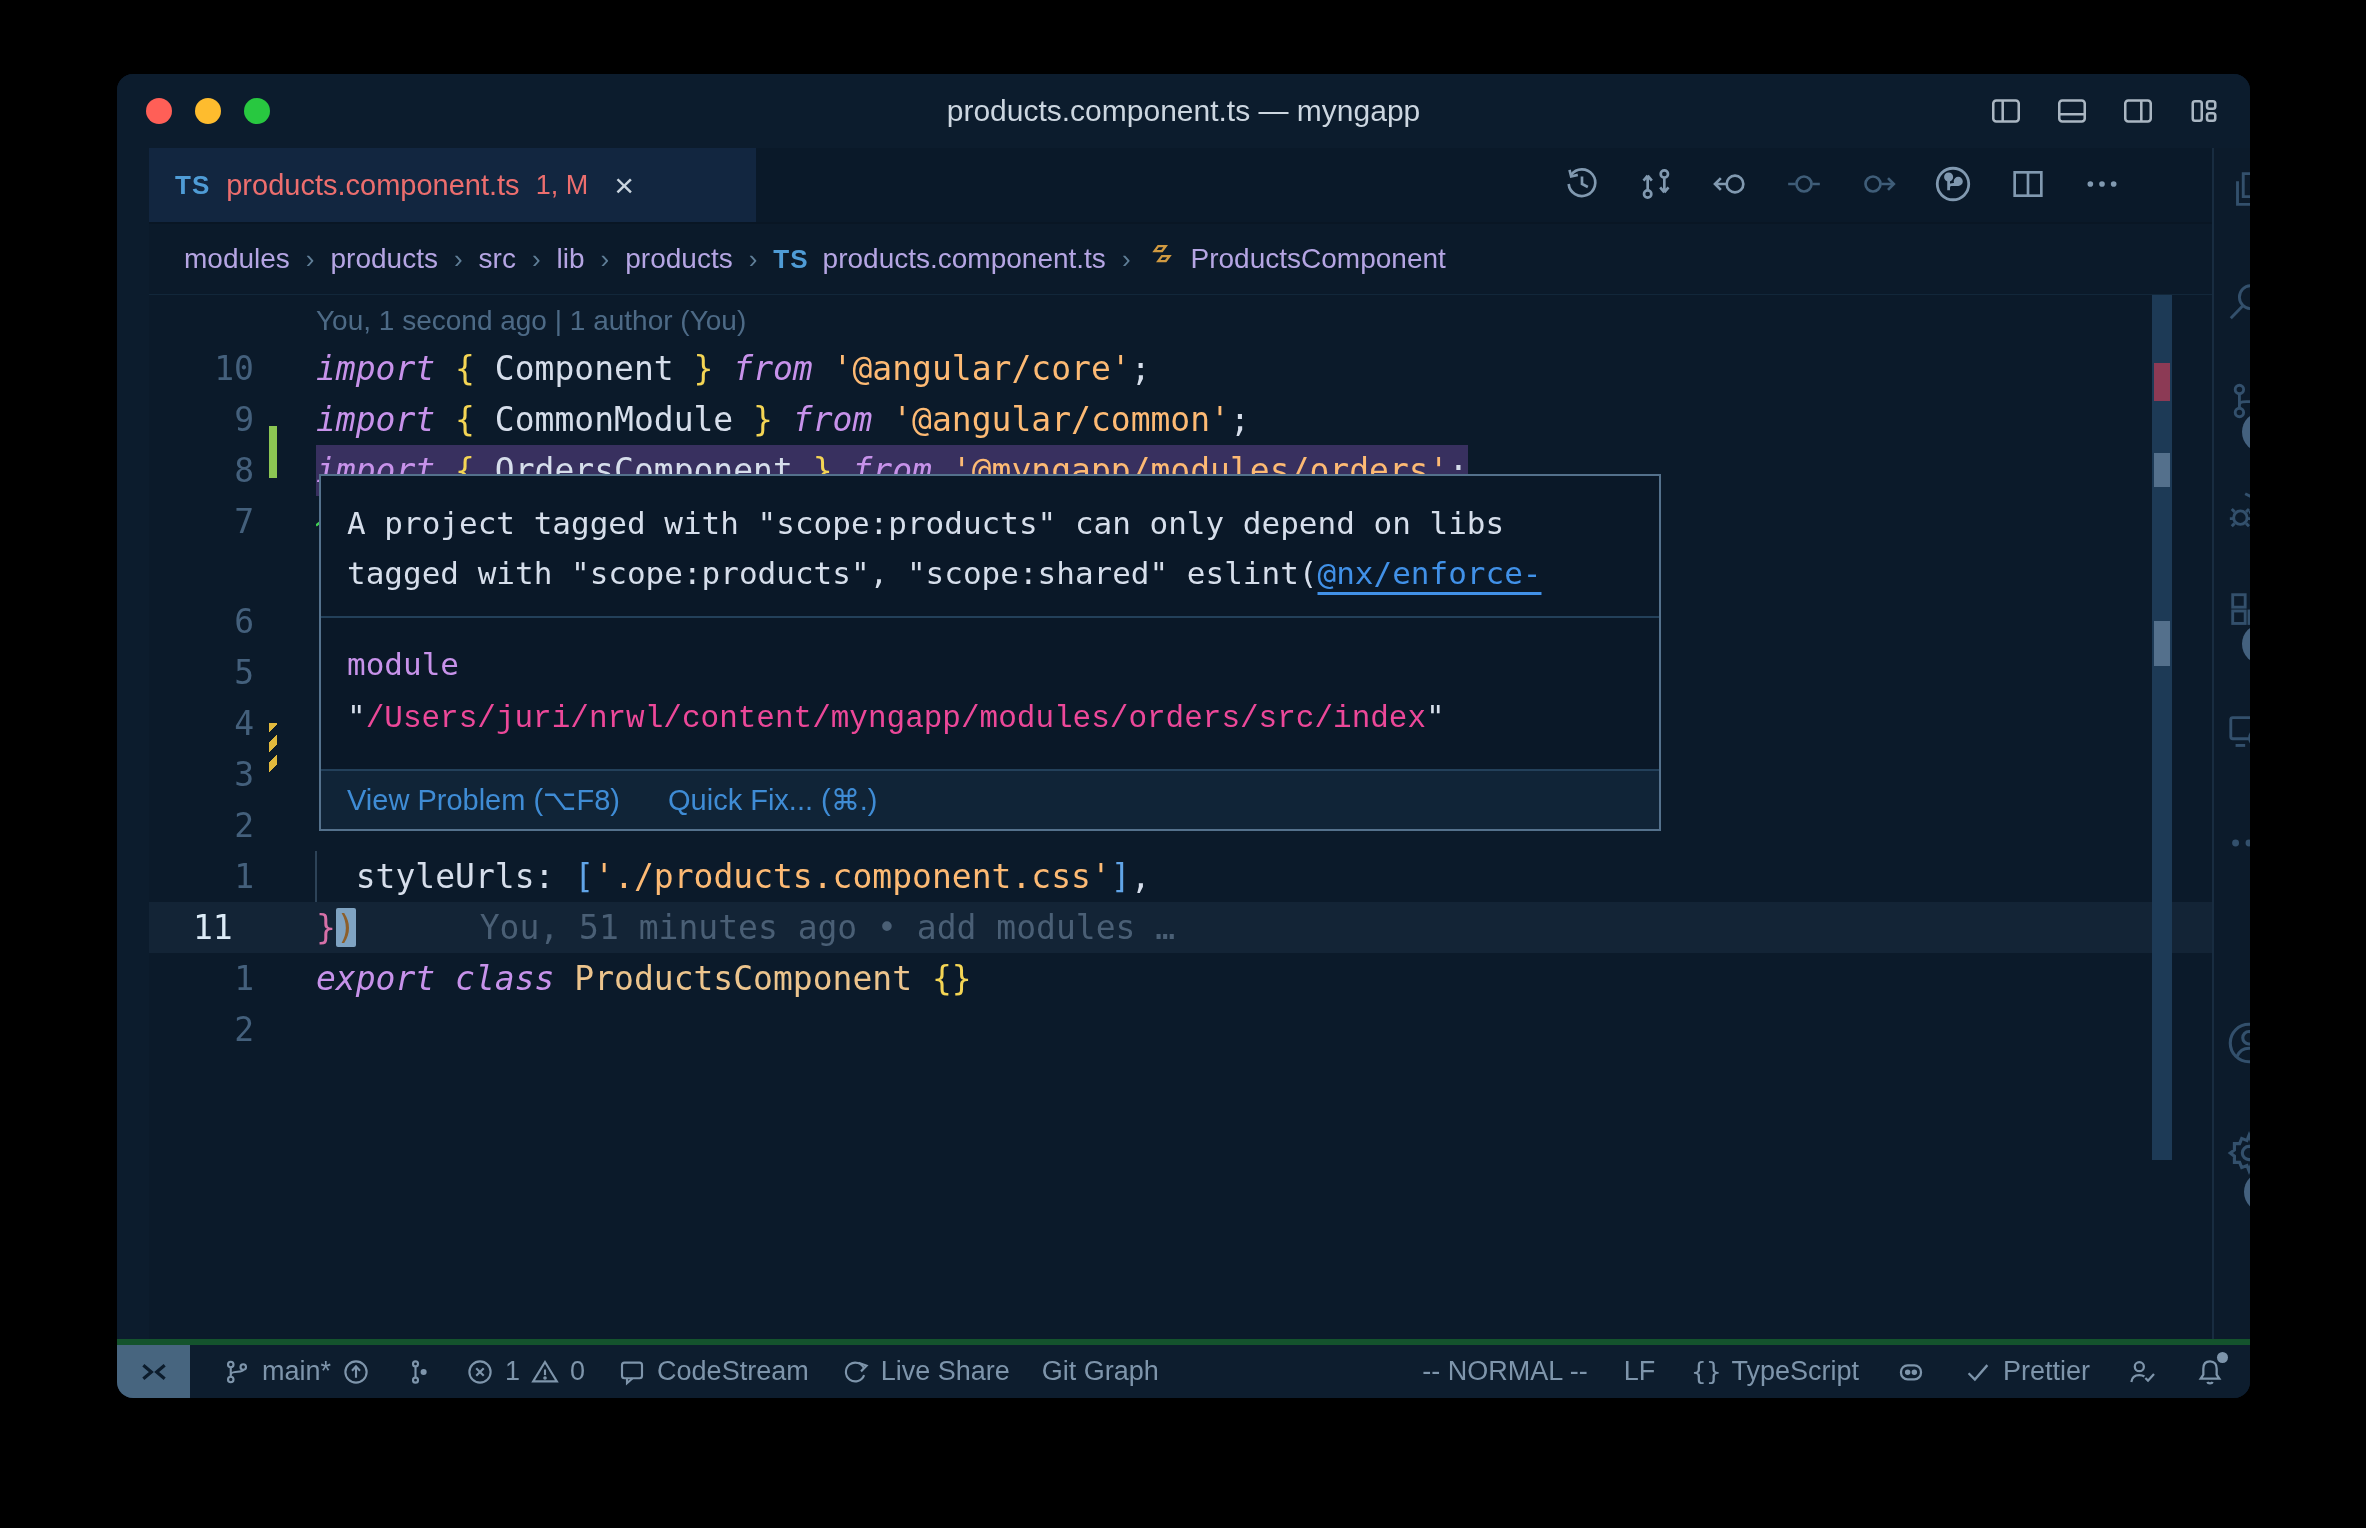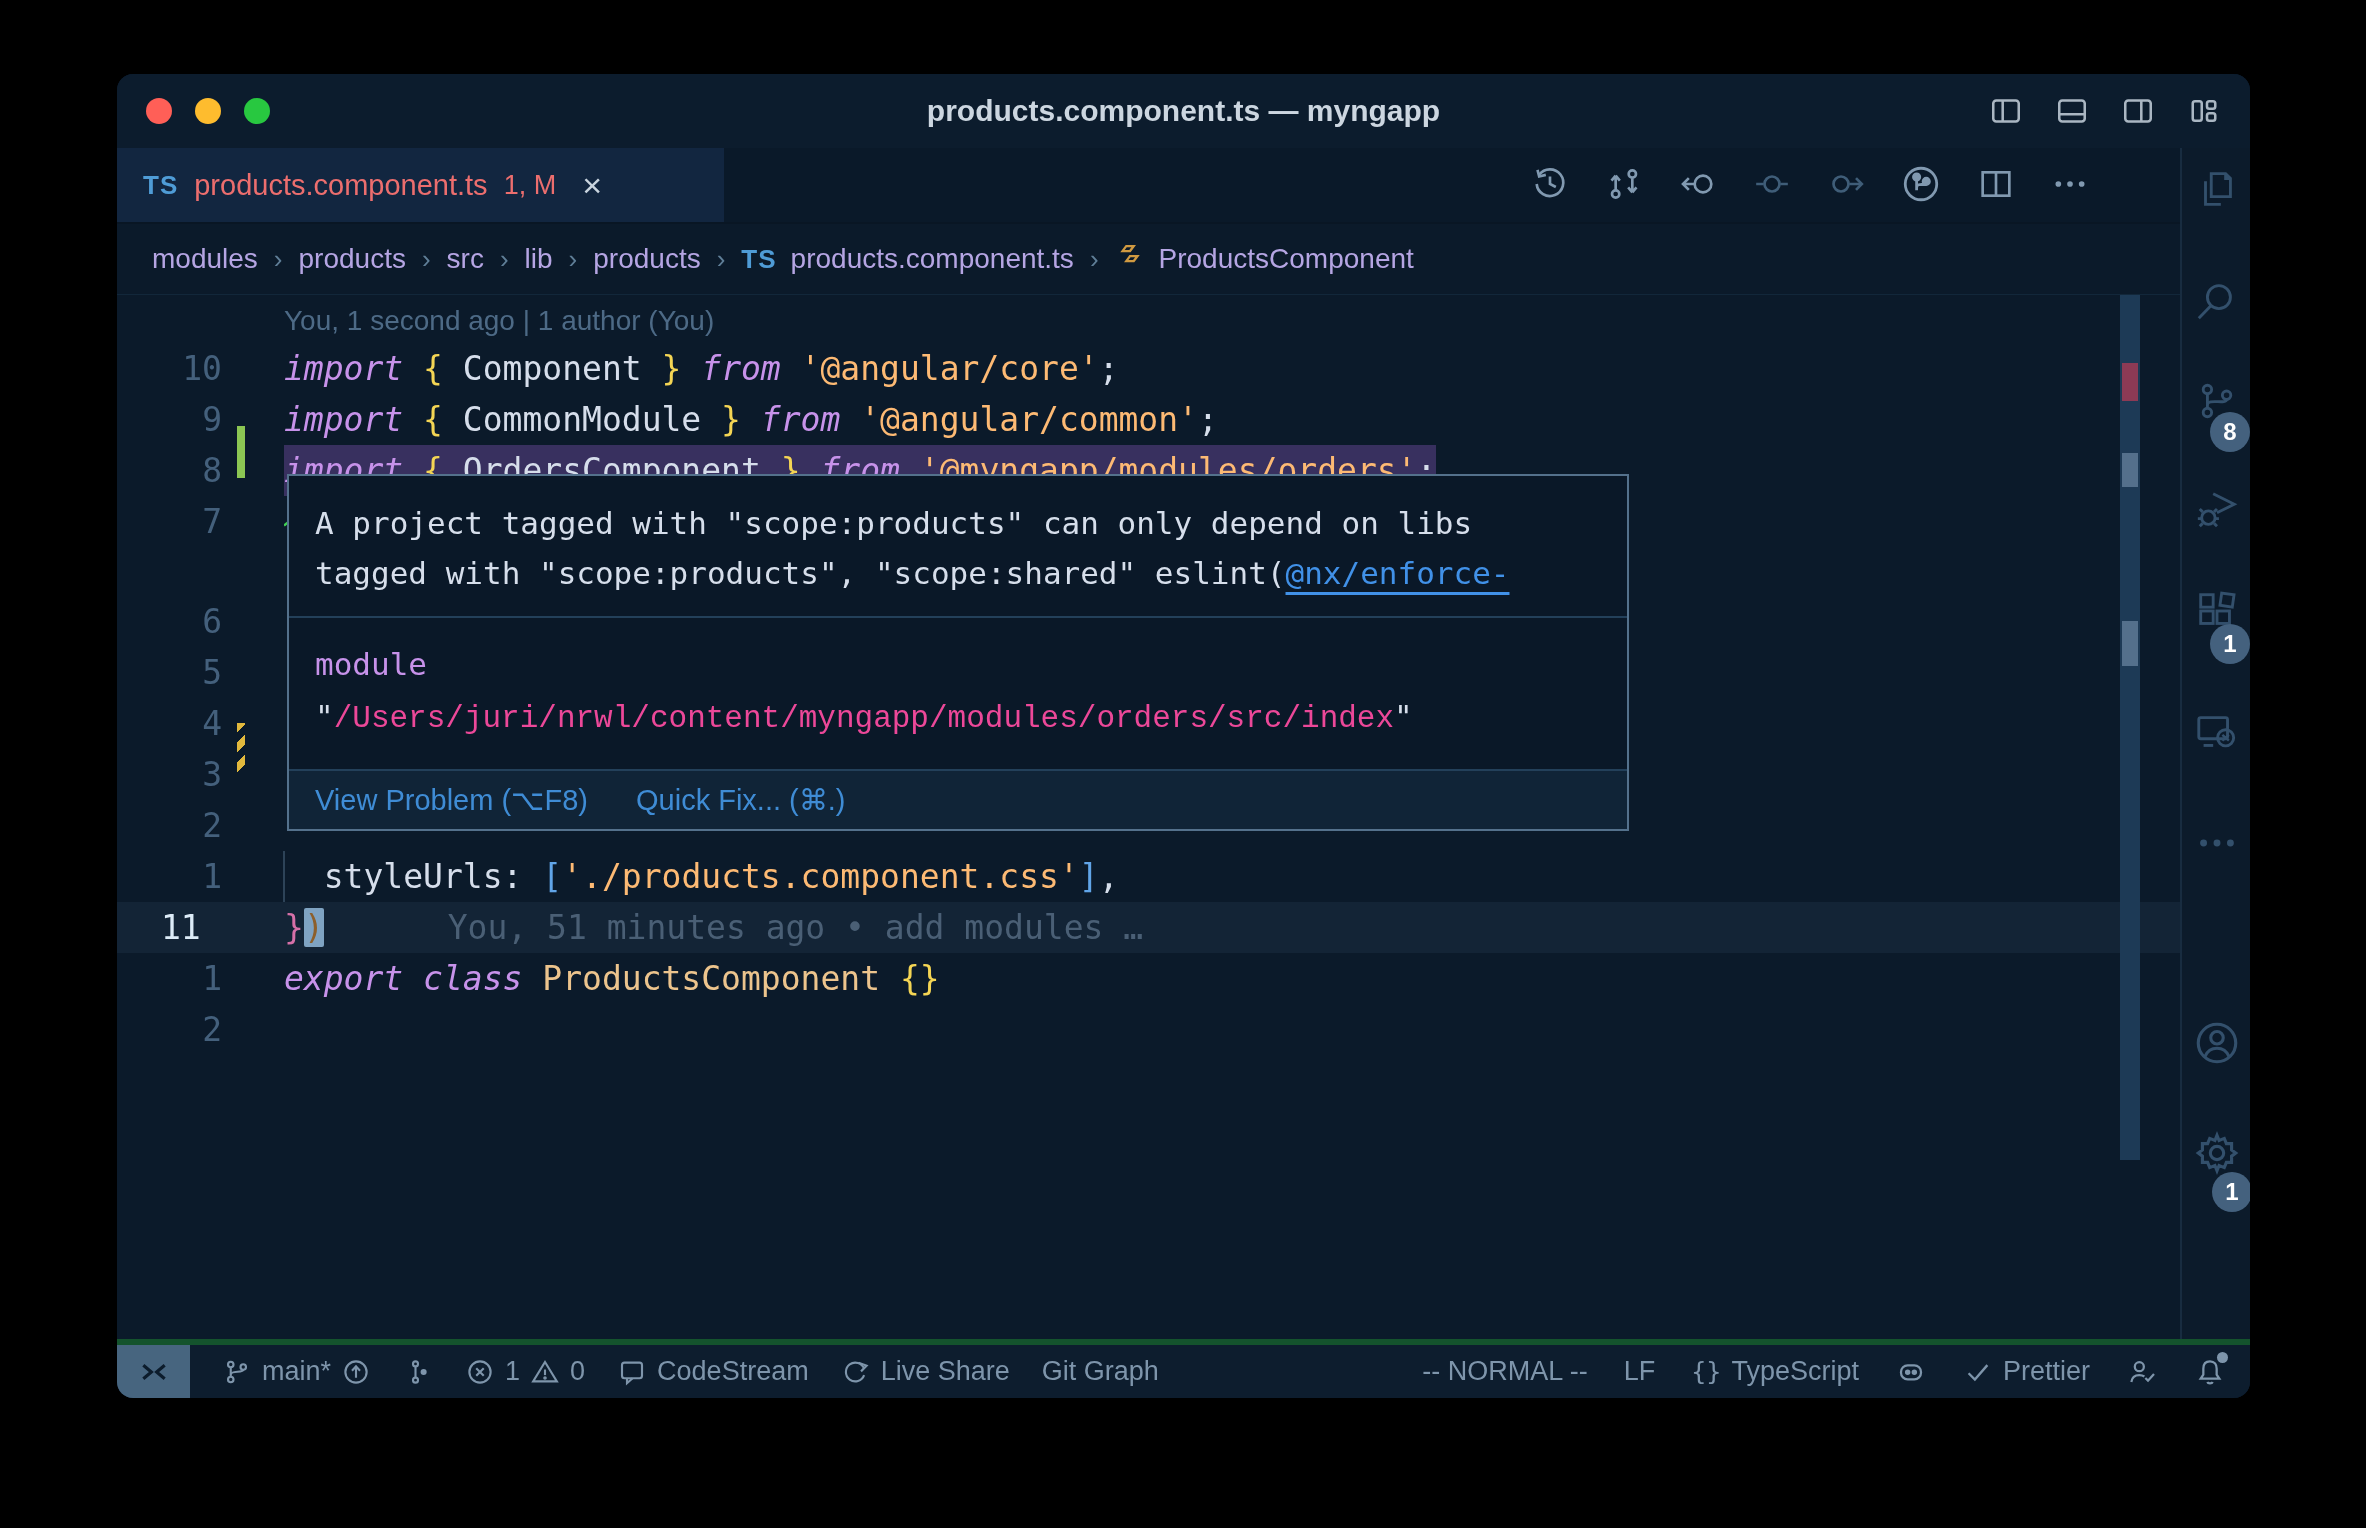--- a/index.html
+++ b/index.html
@@ -1,27 +1,27 @@
 <!DOCTYPE html>
 <html><head>
 <meta charset="utf-8">
 <style>
   html,body{margin:0;padding:0;background:#000;width:2366px;height:1528px;overflow:hidden;
     font-family:"Liberation Sans",sans-serif;-webkit-font-smoothing:antialiased;}
   .window{position:absolute;left:117px;top:74px;width:2133px;height:1324px;background:#0c1c2d;
     border-radius:16px;overflow:hidden;box-shadow:0 30px 80px rgba(0,0,0,.7);display:flex;flex-direction:column;}
   
-  .titlebar{height:74px;flex:0 0 74px;display:flex;align-items:center;position:relative;background:#0c1c2d;font-weight:bold;}
+  .titlebar{height:74px;flex:0 0 74px;display:flex;align-items:center;position:relative;background:#0c1c2d;}
   .lights{display:flex;gap:23px;margin-left:29px;}
   .light{width:26px;height:26px;border-radius:50%;}
   .title{position:absolute;left:0;right:0;text-align:center;color:#ccd6e0;font-size:30px;pointer-events:none;}
   .tb-icons{position:absolute;right:28px;top:0;height:74px;display:flex;align-items:center;gap:30px;}
   .tb-icons svg{display:block;}
   
-  .bodyrow{flex:1;display:flex;min-height:0;}
+  .bodyrow{flex:1;display:flex;min-height:0;margin-left:32px;}
   .maincol{width:2063px;flex:0 0 2063px;display:flex;flex-direction:column;min-width:0;}
   
   .tabbar{height:74px;flex:0 0 74px;background:#0a1929;display:flex;align-items:stretch;position:relative;border-bottom:2px solid #091624;}
   .tab{width:555px;background:#122640;display:flex;align-items:center;padding:0 26px;gap:16px;}
   .ts-badge{color:#4f9cd6;font-weight:bold;font-size:26px;letter-spacing:1px;}
   .tab-label{color:#ec6e6e;font-size:29px;white-space:nowrap;}
   .tab-dirty{color:#ec6e6e;font-size:27px;}
   .tab-close{color:#c9d4de;font-size:34px;margin-left:10px;line-height:1;}
   .ed-actions{position:absolute;right:90px;top:0;height:72px;display:flex;align-items:center;gap:34px;}
   .ed-actions svg{display:block;}

